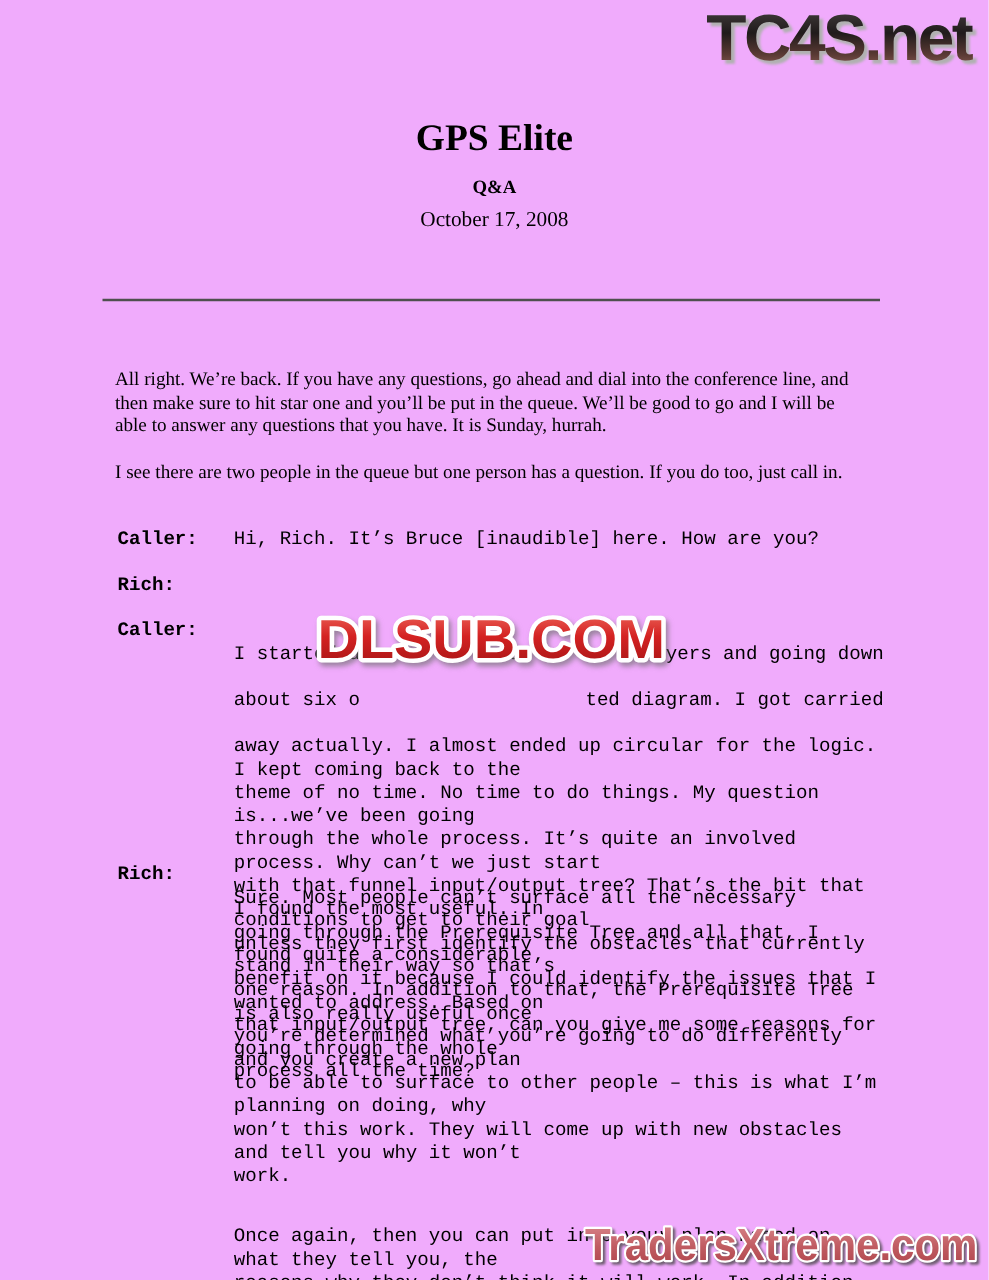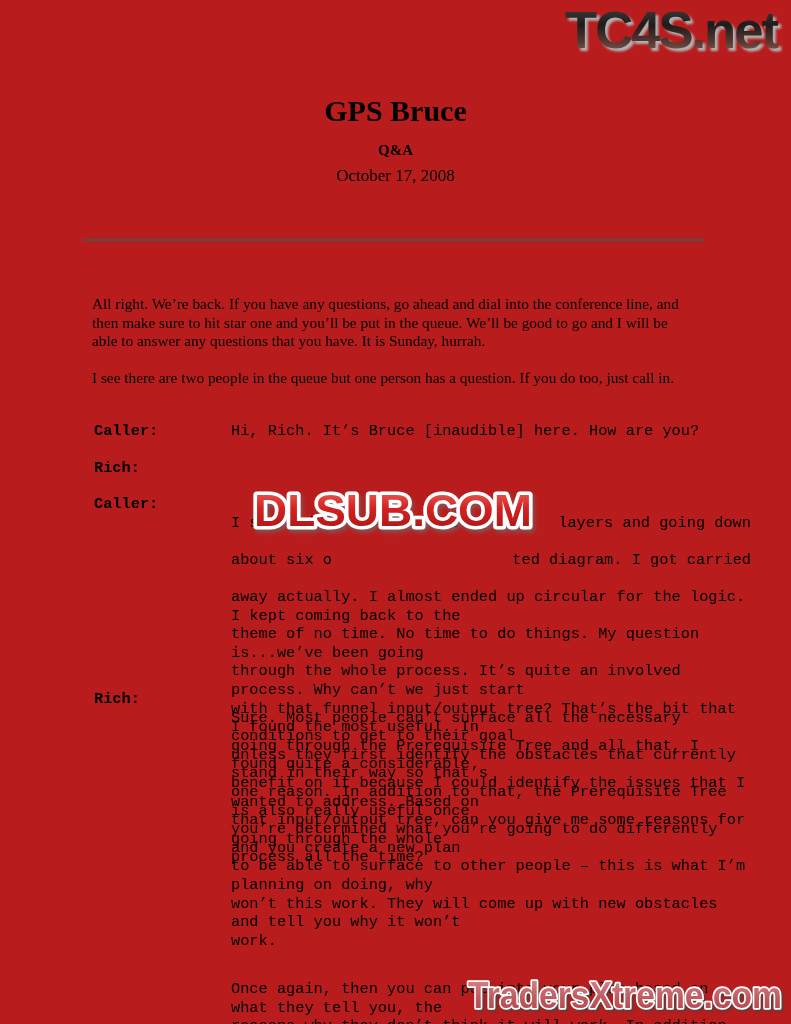--- a/index.html
+++ b/index.html
@@ -1,17 +1,17 @@
 <!DOCTYPE html>
 <html><head>
 <meta charset="utf-8">
 <style>
   html,body { margin:0; padding:0; background:#ffffff; }
   .page {
-    position:relative; width:791px; height:1024px; background:#b91c1c;
+    position:relative; width:791px; height:1024px; background:#f0abfc;
     font-family:"Liberation Serif", serif; color:#000; overflow:hidden;
   }
 
   
   .tc4s-logo { position:absolute; top:2px; right:6px; width:228px; height:58px; }
   .tc4s-logo svg { filter: drop-shadow(3px 3px 1px #b0b0b0); }
   .tc4s-text {
     font-family:"Liberation Sans", sans-serif; font-weight:bold;
     letter-spacing:-2px;
   }
@@ -24,21 +24,21 @@
 
   .divider { position:absolute; top:239px; left:82px; width:622px; height:0;
              border-top:2px solid #4f4f4f; }
 
   
   .body-text { position:absolute; left:92px; top:295px; width:618px;
                font-size:15.3px; line-height:18.6px; }
   .para { position:absolute; left:0; width:618px; white-space:pre-line; }
   .entry { position:absolute; left:2px; width:618px; display:flex; align-items:flex-start;font-family:Liberation Mono, monospace; }
   .speaker { width:93px; flex:0 0 93px; font-weight:bold; }
-  .speech  { width:520px; flex:0 0 520px; white-space:pre-line;margin-left:44px; }
+  .speech  { width:520px; flex:0 0 520px; white-space:pre-line; }
   .frag-line { display:flex; justify-content:space-between; width:520px; height:18.6px;
                white-space:nowrap; overflow:hidden; }
 
   
   .dlsub-overlay { position:absolute; left:244px; top:481px; width:300px; height:58px; z-index:5; }
   .dlsub-overlay svg { filter: drop-shadow(2px 3px 2px rgba(110,110,110,0.65)); }
   .dlsub-text {
     font-family:"Liberation Sans", sans-serif; font-weight:bold;
     stroke-linejoin:round; paint-order:stroke fill;
   }
@@ -64,21 +64,21 @@
           <stop offset="42%" stop-color="#201b1b"></stop>
           <stop offset="72%" stop-color="#5a3a34"></stop>
           <stop offset="100%" stop-color="#a06b62"></stop>
         </linearGradient>
       </defs>
       <text class="tc4s-text" x="8" y="46" font-size="52" textLength="212" lengthAdjust="spacingAndGlyphs" fill="url(#gradTc)">TC4S.net</text>
     </svg>
   </div>
 
   <div class="title-block">
-    <h1 class="doc-title">GPS Bruce</h1>
+    <h1 class="doc-title">GPS Elite</h1>
     <h2 class="doc-subtitle">Q&amp;A</h2>
     <div class="doc-date">October 17, 2008</div>
   </div>
 
   <div class="divider"></div>
 
   <div class="body-text">
 
     <div class="para" style="top:0;">All right. We’re back. If you have any questions, go ahead and dial into the conference line, and
 then make sure to hit star one and you’ll be put in the queue. We’ll be good to go and I will be

